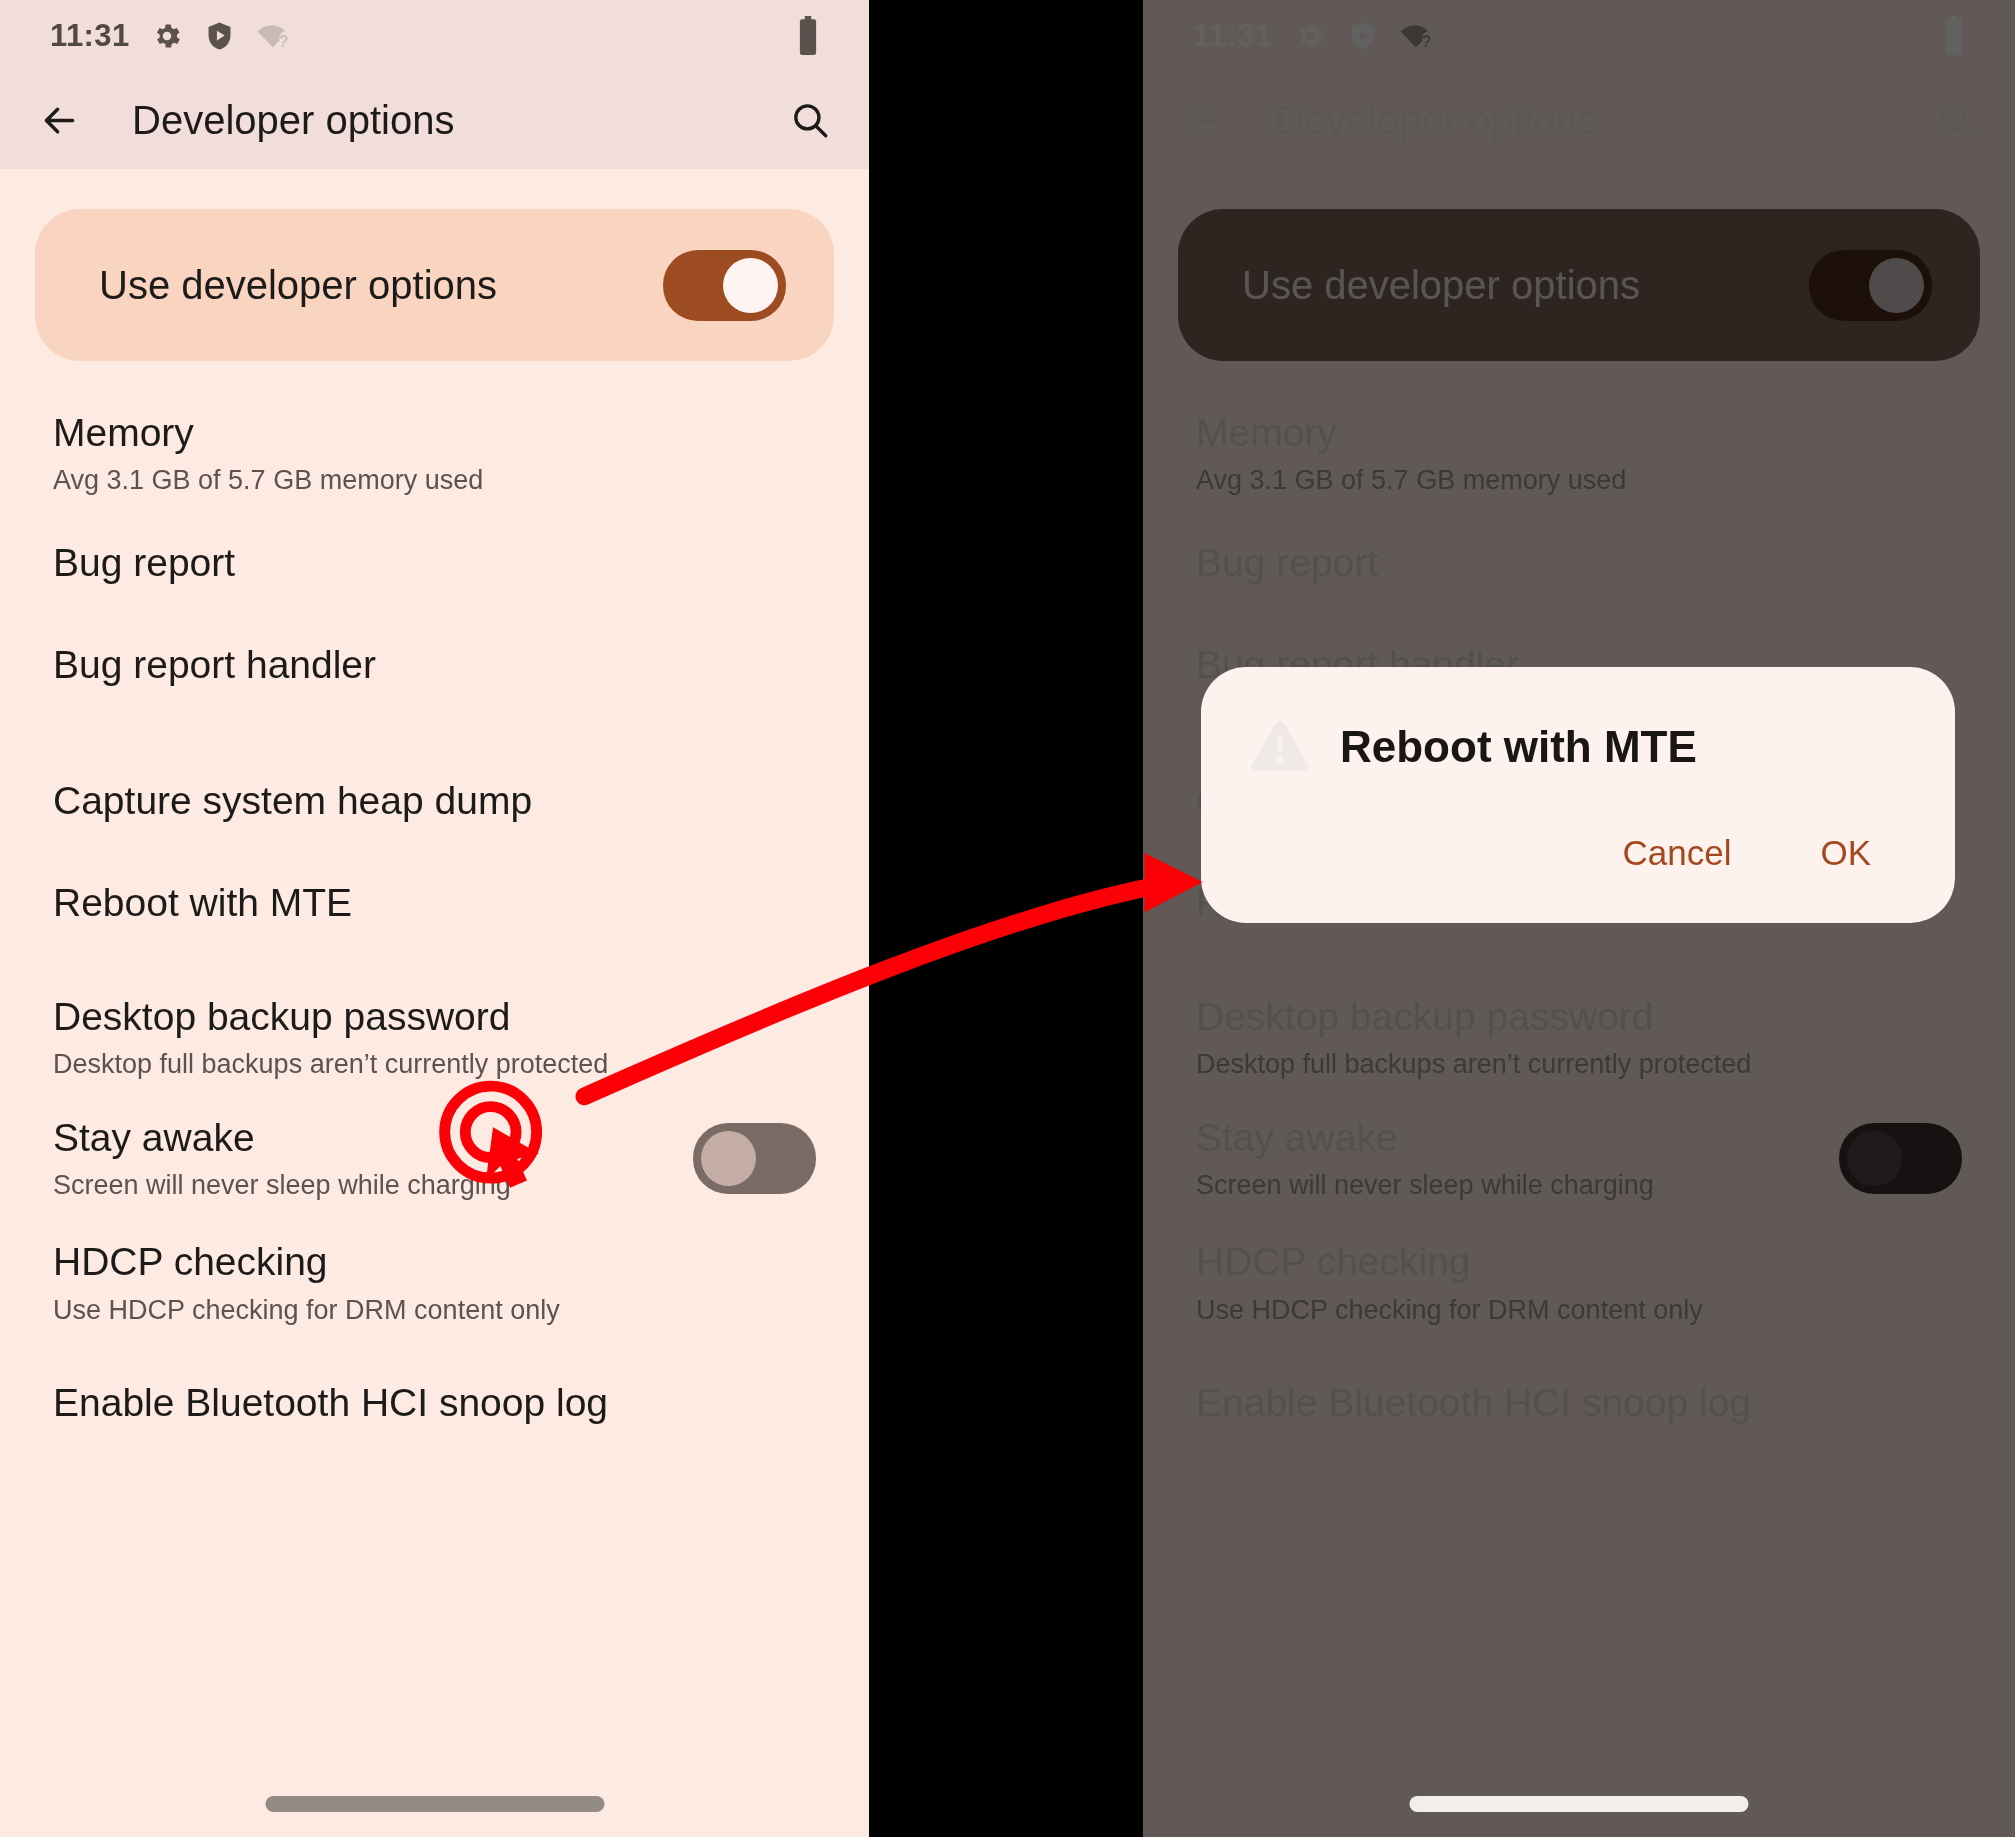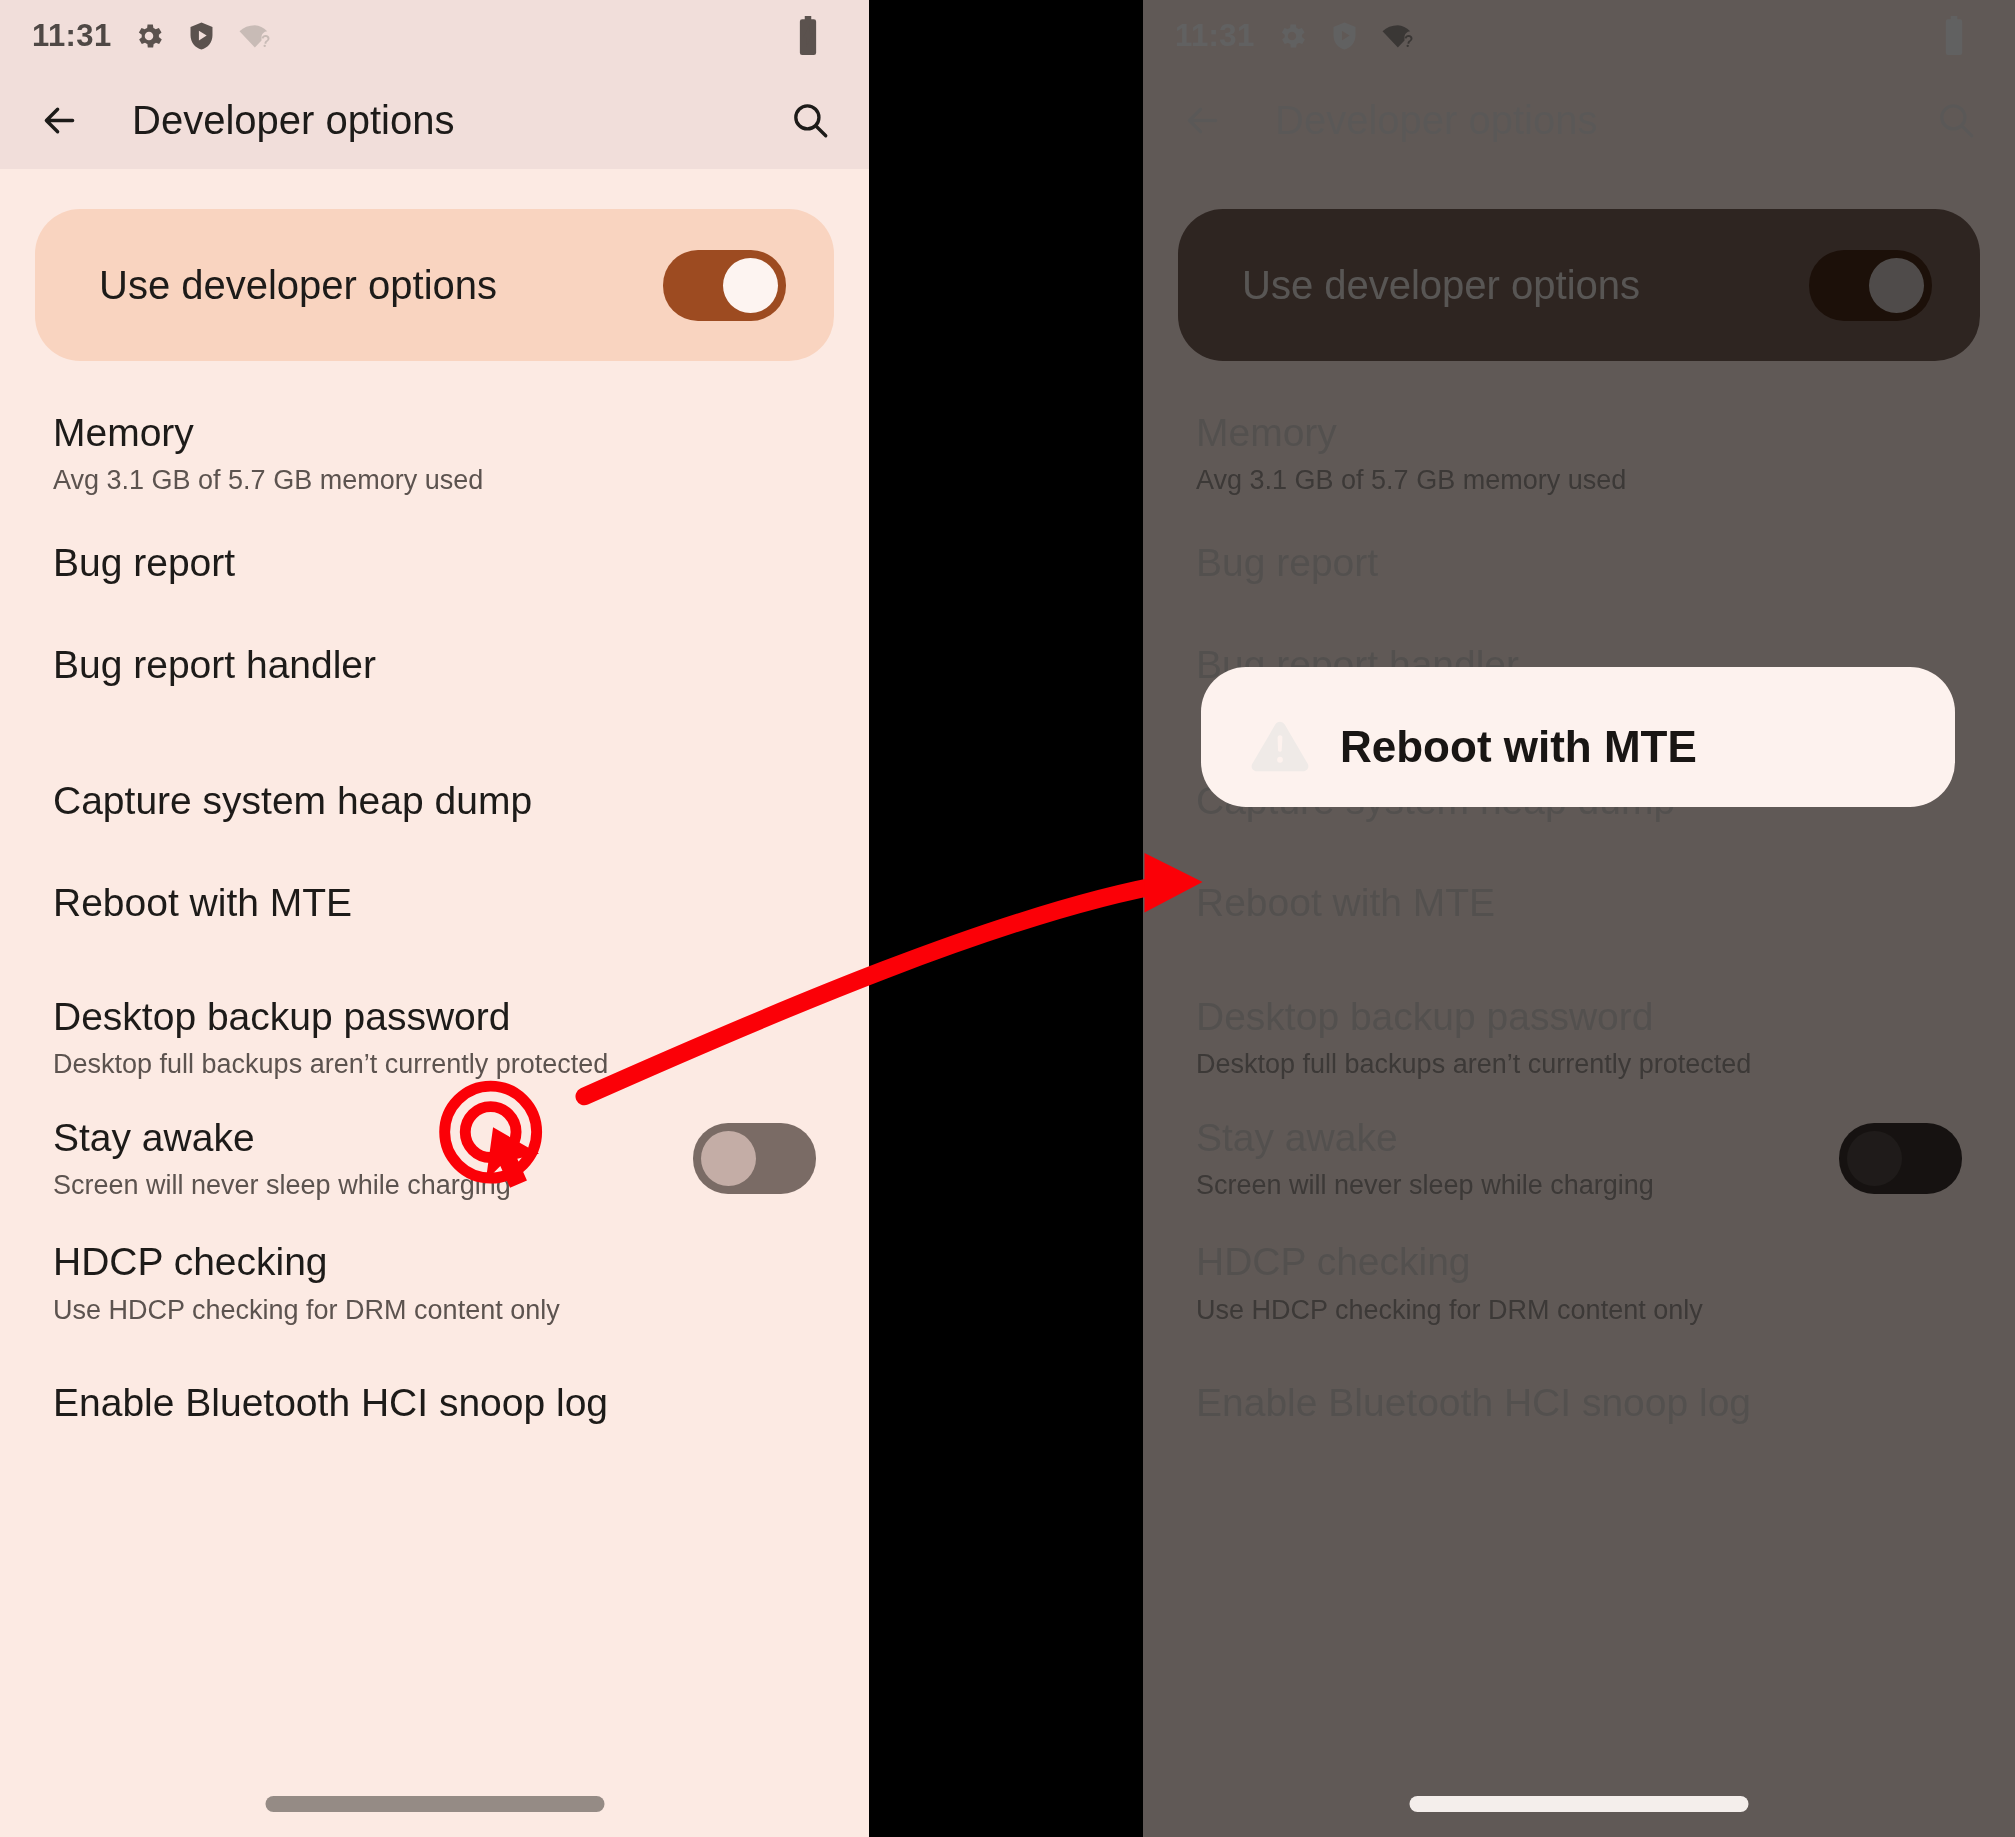--- a/index.html
+++ b/index.html
@@ -11,21 +11,21 @@
   
   .panel { position:absolute; top:0; height:1838px; overflow:hidden; }
   .panel-left  { left:0;    width:869px; background:#FCEAE3; }
   .panel-gap   { position:absolute; left:869px; top:0; width:274px; height:1838px; background:#000; }
   .panel-right { left:1143px; width:872px; background:#FCEAE3; }
 
   
   .scrim { position:absolute; inset:0; background:rgba(0,0,0,0.62); z-index:40; pointer-events:none; }
 
   
-  .statusbar { position:relative; height:71px; display:flex; align-items:center; padding-left:32px; gap:21px; z-index:1; }
+  .statusbar { position:relative; height:71px; display:flex; align-items:center; padding-left:50px; gap:21px; z-index:1; }
   .panel-left  .statusbar { background:#F1DEDA; }
   .clock { font-size:31px; font-weight:600; letter-spacing:0.4px; color:#4F4845; }
   .panel-right .clock { color:#FFFFFF; }
   .sb-icons { display:flex; align-items:center; gap:21px; }
   .sb-right { margin-left:auto; padding-right:48px; display:flex; align-items:center; }
   .ic { display:block; }
   .ic path, .ic circle, .ic rect { fill:#5B524E; }
   .panel-right .ic path, .panel-right .ic circle, .panel-right .ic rect { fill:#FFFFFF; }
   .ic-faded path { fill:#C8BBB6; }
   .panel-right .ic-faded path { fill:#9A918C; }
@@ -311,20 +311,24 @@
   </div>
 
   <div class="dialog">
     <div class="dlg-head">
       <svg width="58" height="53" viewBox="0 0 24 22">
         <path d="M12 .7c-.8 0-1.5.4-1.9 1.1L.5 18.2c-.8 1.4.2 3.1 1.9 3.1h19.2c1.7 0 2.7-1.7 1.9-3.1L13.9 1.8A2.2 2.2 0 0 0 12 .7Z" fill="#EFEAE7"></path>
         <path d="M12 6.3c.6 0 1.1.5 1 1.1l-.3 5.3a.8.8 0 0 1-1.5 0L11 7.4c0-.6.4-1.1 1-1.1Zm0 9a1.2 1.2 0 1 1 0 2.4 1.2 1.2 0 0 1 0-2.4Z" fill="#FDF2EE"></path>
       </svg>
       <span class="dlg-title">Reboot with MTE</span>
     </div>
+    <div class="dlg-actions">
+      <span class="dlg-btn">Cancel</span>
+      <span class="dlg-btn">OK</span>
+    </div>
   </div>
 
   <svg class="redarrow" viewBox="0 0 2500 2280" preserveAspectRatio="none">
     <path d="M725 1360 C 950 1260, 1250 1130, 1455 1095" stroke="#FB0007" stroke-width="22" fill="none" stroke-linecap="round"></path>
     <path d="M1420 1058 L1492 1094 L1420 1132 Z" fill="#FB0007"></path>
   </svg>
 
   <svg class="clickdot" viewBox="0 0 100 100">
     <circle cx="46" cy="48" r="38" fill="none" stroke="#FB0007" stroke-width="9"></circle>
     <circle cx="46" cy="48" r="21" fill="none" stroke="#FB0007" stroke-width="9"></circle>

